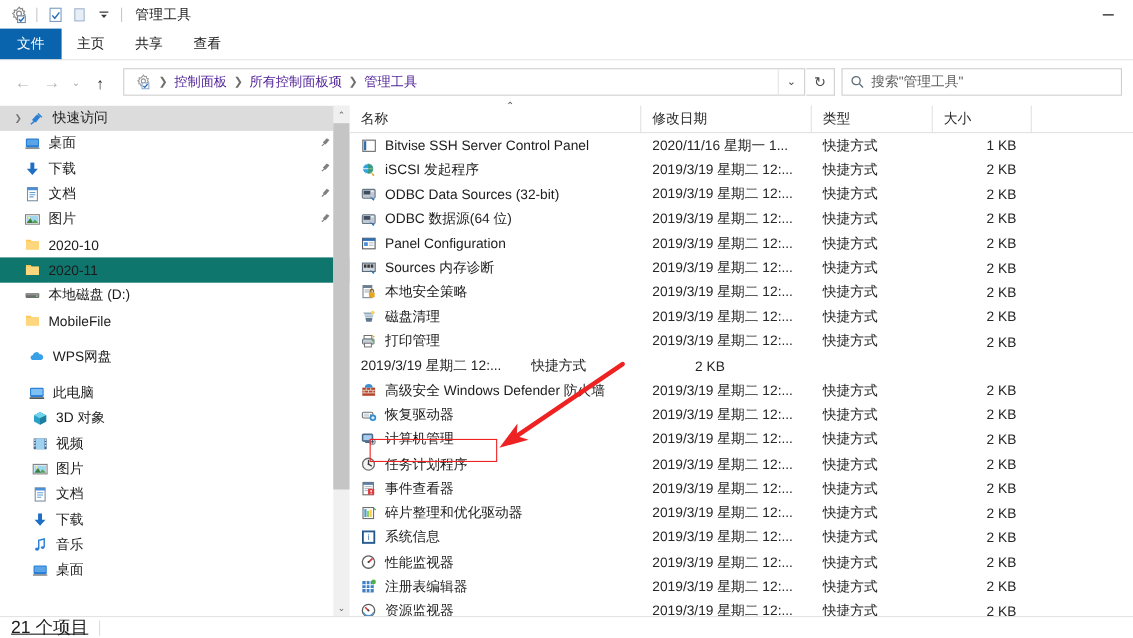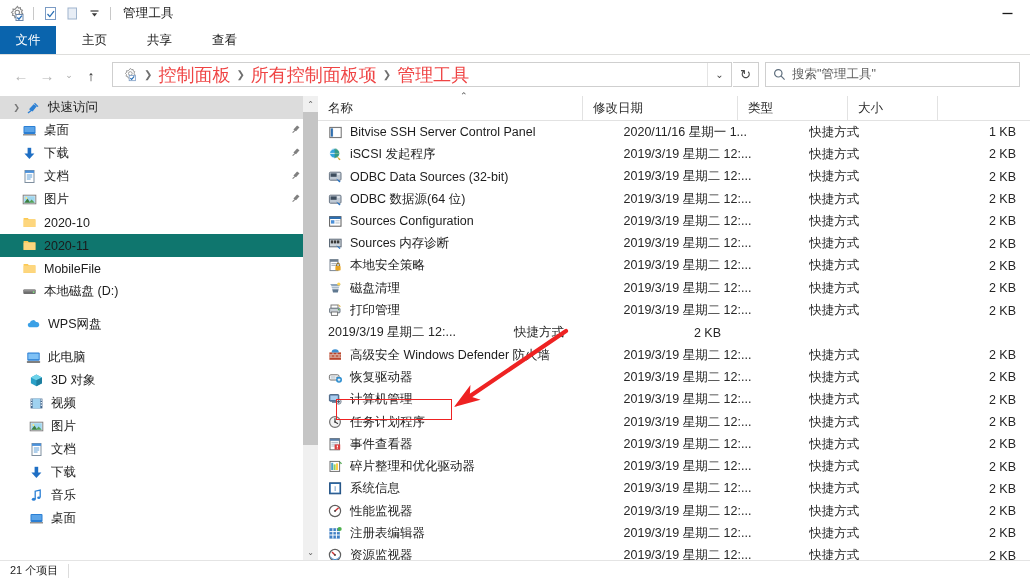--- a/index.html
+++ b/index.html
@@ -25,21 +25,21 @@
   }
   .win-controls { position:absolute; right:0; top:0; height:26px; display:flex; }
   .win-btn {
     width:46px; height:26px; display:flex; align-items:center; justify-content:center;
     font-size:13px; color:#202020;
   }
 
   
   .ribbon {
     position:absolute; left:0; top:26px; width:1008px; height:28px;
-    background:#ffffff; display:flex; align-items:stretch;gap:12px;
+    background:#ffffff; display:flex; align-items:stretch;
   }
   .rtab {
     display:flex; align-items:center; justify-content:center;
     font-size:12.5px; color:#1b1b1b; padding:0 14px; height:28px;
     min-width:52px;
   }
   .rtab.file {
     background:#0a64ad; color:#ffffff; min-width:56px; font-weight:normal;
   }
   .ribbon-underline {
@@ -57,21 +57,21 @@
   }
   .navbtn.active { color:#3c3c3c; }
   .navbtn.up { color:#2b2b2b; font-size:14px; }
   .navbtn.recent { font-size:9px; color:#a8a8a8; width:18px; }
 
   .addrbar {
     position:absolute; left:112px; top:62px; width:620px; height:25px;
     border:1px solid #cfcfcf; background:#ffffff; display:flex; align-items:center;
   }
   .crumbwrap { display:flex; align-items:center; height:23px; padding-left:6px; flex:1; overflow:hidden; }
-  .crumb { font-size:18px; color:#ef4444; padding:0 4px; white-space:nowrap; }
+  .crumb { font-size:12px; color:#4c1d95; padding:0 4px; white-space:nowrap; }
   .crumb.first { display:flex; align-items:center; }
   .crumb-sep { color:#6f6f6f; font-size:10px; padding:0 2px; }
   .addr-drop {
     width:24px; height:23px; display:flex; align-items:center; justify-content:center;
     color:#4a4a4a; font-size:10px; border-left:1px solid #e4e4e4;
   }
   .refresh {
     position:absolute; left:733px; top:62px; width:26px; height:25px;
     border:1px solid #cfcfcf; border-left:none; background:#fff;
     display:flex; align-items:center; justify-content:center; color:#4a4a4a; font-size:13px;
@@ -135,36 +135,36 @@
   }
   .col.c-name { width:265px; }
   .col.c-date { width:155px; }
   .col.c-type { width:110px; }
   .col.c-size { width:90px; border-right:1px solid #e2e2e2; }
   .sort-chevron {
     position:absolute; left:142px; top:-4px; color:#555; font-size:9px; line-height:1;
   }
   .rows { position:relative; }
   .frow {
-    display:flex; align-items:center; height:22.3px; font-size:12.5px; color:#1c1c1c;gap:31px;
+    display:flex; align-items:center; height:22.3px; font-size:12.5px; color:#1c1c1c;
   }
   .cell { height:22px; display:flex; align-items:center; overflow:hidden; white-space:nowrap; }
   .cell.name { width:265px; padding-left:8px; }
   .cell.name .fico { width:18px; height:16px; display:flex; align-items:center; justify-content:center; flex:none; }
   .cell.name .txt { margin-left:6px; }
   .cell.date { width:155px; padding-left:10px; color:#262626; }
   .cell.type { width:110px; padding-left:10px; color:#262626;font-family:Liberation Serif, serif; }
   .cell.size { width:90px; justify-content:flex-end; padding-right:14px; color:#262626; }
 
   
   .statusbar {
     position:absolute; left:0; top:560px; width:1030px; height:20px;
     background:#ffffff; border-top:1px solid #e4e4e4; display:flex; align-items:center;
   }
-  .status-txt { font-size:11px; color:#1c1c1c; padding-left:10px; }
+  .status-txt { font-size:16px; color:#1c1c1c; padding-left:10px;text-decoration:underline; }
   .status-sep { width:1px; height:14px; background:#dcdcdc; margin-left:10px; }
 
   
   .hl-box {
     position:absolute; border:1.5px solid #ee2222; pointer-events:none;
   }
   .anno-svg { position:absolute; left:0; top:0; width:1030px; height:580px; pointer-events:none; }
 </style>
 </head>
 <body>
@@ -361,36 +361,36 @@
             <path d="M1.6 3 h4.2 l1.1 1.3 h6.5 v7.6 h-11.8 z" fill="#fcc952"></path>
             <path d="M1.6 4.6 h11.8 v7.3 h-11.8 z" fill="#fdd67e"></path>
           </svg>
         </span>
         <span class="lbl">2020-11</span>
       </div>
 
       <div class="snode indent1">
         <span class="ico">
           <svg width="15" height="15" viewBox="0 0 15 15">
-            <path d="M1.6 3 h4.2 l1.1 1.3 h6.5 v7.6 h-11.8 z" fill="#fcc952"></path>
-            <path d="M1.6 4.6 h11.8 v7.3 h-11.8 z" fill="#fdd67e"></path>
-          </svg>
-        </span>
-        <span class="lbl">MobileFile</span>
-      </div>
-
-      <div class="snode indent1">
-        <span class="ico">
-          <svg width="15" height="15" viewBox="0 0 15 15">
             <rect x="1.3" y="5.4" width="12.4" height="4.6" rx="1" fill="#6e6e6e"></rect>
             <rect x="1.3" y="5.4" width="12.4" height="2" rx="1" fill="#8f8f8f"></rect>
             <circle cx="11.6" cy="8.2" r=".85" fill="#7ee07e"></circle>
           </svg>
         </span>
         <span class="lbl">本地磁盘 (D:)</span>
+      </div>
+
+      <div class="snode indent1">
+        <span class="ico">
+          <svg width="15" height="15" viewBox="0 0 15 15">
+            <path d="M1.6 3 h4.2 l1.1 1.3 h6.5 v7.6 h-11.8 z" fill="#fcc952"></path>
+            <path d="M1.6 4.6 h11.8 v7.3 h-11.8 z" fill="#fdd67e"></path>
+          </svg>
+        </span>
+        <span class="lbl">MobileFile</span>
       </div>
 
       <div class="sb-spacer"></div>
 
       <div class="snode" style="padding-left:23px;">
         <span class="ico">
           <svg width="15" height="15" viewBox="0 0 15 15">
             <path d="M3.4 10.2 a2.3 2.3 0 0 1 .5-4.5 a3.2 3.2 0 0 1 6.1-.6 a2.6 2.6 0 0 1 1.2 5.1 z" fill="#3aa0e6"></path>
           </svg>
         </span>
@@ -578,21 +578,21 @@
             <div class="cell name">
               <span class="fico">
                 <svg width="15" height="15" viewBox="0 0 15 15">
                   <rect x="1.6" y="2.6" width="11.4" height="9.6" fill="#ffffff" stroke="#5b5b5b" stroke-width="1"></rect>
                   <rect x="1.6" y="2.6" width="11.4" height="2.4" fill="#2f6fb0"></rect>
                   <rect x="3" y="6.2" width="3.4" height="3.4" fill="#4a90d9"></rect>
                   <rect x="7.4" y="6.2" width="4.2" height="1.1" fill="#b6c3d0"></rect>
                   <rect x="7.4" y="8.4" width="4.2" height="1.1" fill="#b6c3d0"></rect>
                 </svg>
               </span>
-              <span class="txt">Sources Configuration</span>
+              <span class="txt">Panel Configuration</span>
             </div>
             <div class="cell date">2019/3/19 星期二 12:...</div>
             <div class="cell type">快捷方式</div>
             <div class="cell size">2 KB</div>
           </div>
           <div class="frow">
             <div class="cell name">
               <span class="fico">
                 <svg width="15" height="15" viewBox="0 0 15 15">
                   <rect x="1.5" y="3.2" width="11.6" height="7.6" fill="#cfd6dd" stroke="#5e6a77" stroke-width="1"></rect>

